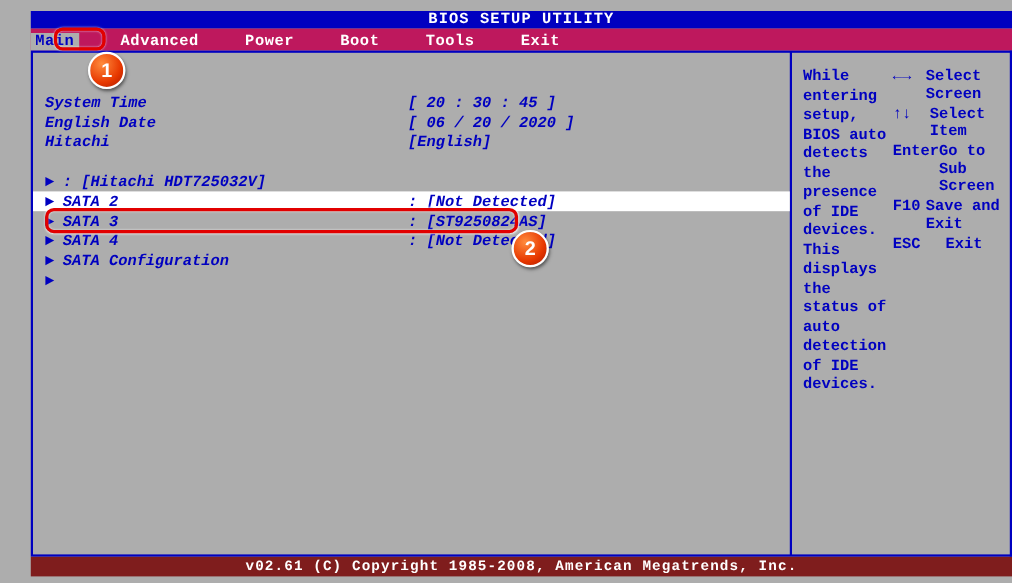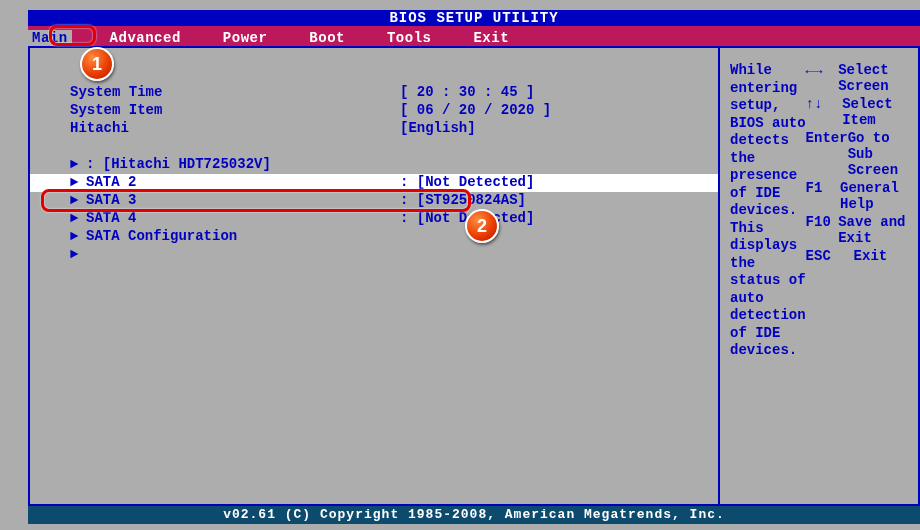--- a/index.html
+++ b/index.html
@@ -68,32 +68,33 @@
     display: flex;
     flex-direction: row;
     justify-content: space-between;
   }
   .help-text { line-height: 1.25; }
   .key-help .row { display: flex; margin-bottom: 2px; }
   .key-help .keycol { width: 48px; }
   .row-item {
     display: flex;
     height: 18px;
-    align-items: flex-start;
-    padding-left: 40px;
+    align-items: flex-end;
+    padding-left: 11px;
+    font-style: italic;
   }
   .row-item.selected {
     background: #ffffff;
     color: #0000c0;
   }
   .row-label { width: 330px; }
   .row-value { }
   .footer {
     height: 18px;
-    background: #0c4a6e;
+    background: #7f1d1d;
     color: #ffffff;
     text-align: center;
     line-height: 18px;
     letter-spacing: 1px;
     font-size: 13px;
   }
   .spacer { height: 18px; }
   .arrow-prefix { display: inline-block; width: 16px; }
 
   
@@ -137,21 +138,21 @@
     <span class="menu-item">Exit</span>
   </div>
 
   <div class="content-area">
     <div class="main-panel" id="main-panel">
         <div class="row-item">
           <span class="row-label">System Time</span>
           <span class="row-value">[ 20 : 30 : 45 ]</span>
         </div>
         <div class="row-item">
-          <span class="row-label">System Item</span>
+          <span class="row-label">English Date</span>
           <span class="row-value">[ 06 / 20 / 2020 ]</span>
         </div>
         <div class="row-item">
           <span class="row-label">Hitachi</span>
           <span class="row-value">[English]</span>
         </div>
         <div class="spacer"></div>
         <div class="row-item">
           <span class="arrow-prefix">►</span>
           <span class="row-value">: [Hitachi HDT725032V]</span>
@@ -190,24 +191,20 @@
           </div>
           <div class="row">
             <span class="keycol">↑↓</span>
             <span>Select Item</span>
           </div>
           <div class="row">
             <span class="keycol">Enter</span>
             <span>Go to Sub Screen</span>
           </div>
           <div class="row">
-            <span class="keycol">F1</span>
-            <span>General Help</span>
-          </div>
-          <div class="row">
             <span class="keycol">F10</span>
             <span>Save and Exit</span>
           </div>
           <div class="row">
             <span class="keycol">ESC</span>
             <span>Exit</span>
           </div>
         </div>
     </div>
   </div>

